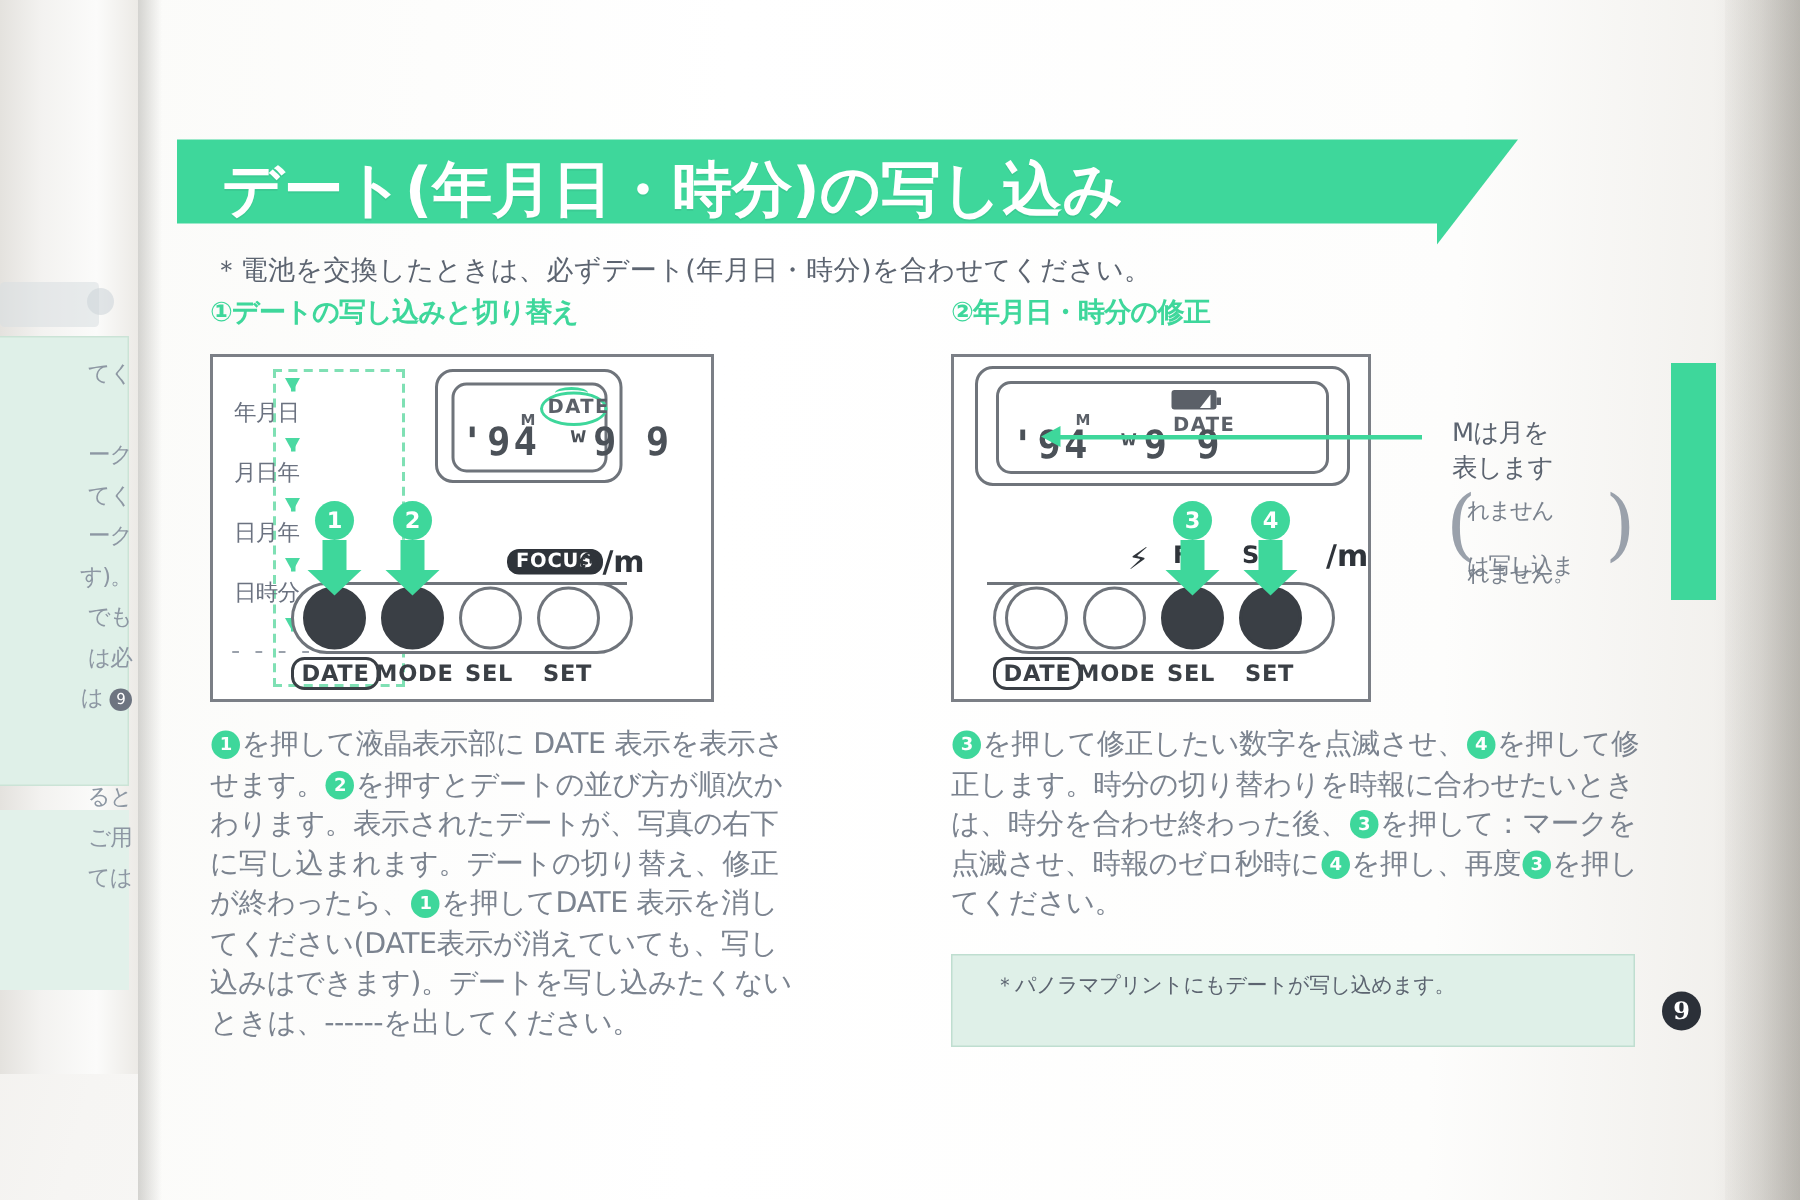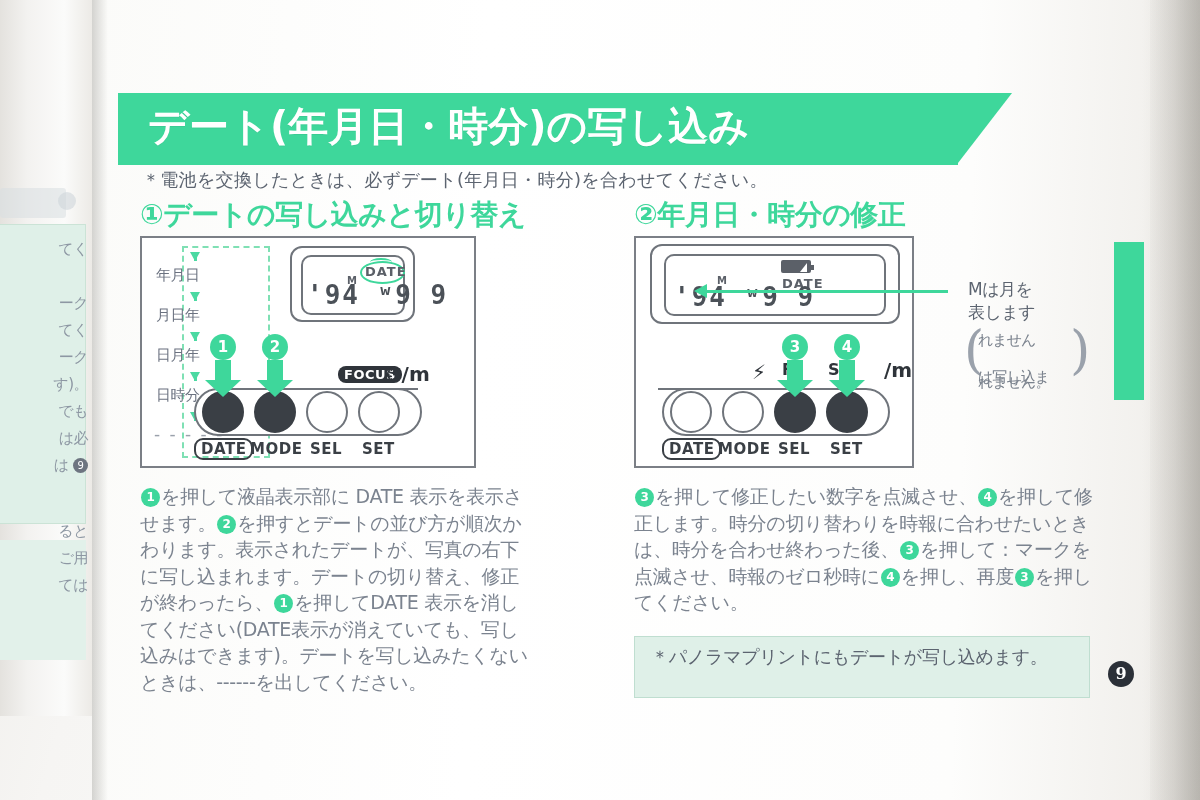--- a/index.html
+++ b/index.html
@@ -54,42 +54,42 @@
   .sheet-shadow{
     position:absolute;left:92px;top:0;width:16px;height:800px;
     background:linear-gradient(90deg,rgba(120,118,112,.30),rgba(120,118,112,0));
   }
   .right-edge{
     position:absolute;right:0;top:0;width:58px;height:800px;
     background:linear-gradient(90deg,rgba(0,0,0,0) 0%,rgba(180,176,168,.18) 55%,rgba(140,136,128,.30) 100%);
   }
   
   .banner{
-    position:absolute;left:118px;top:93px;width:840px;height:72px;
+    position:absolute;left:118px;top:93px;width:840px;height:56px;
     background:#3ed79b;
   }
   .banner:after{
     content:"";position:absolute;right:-54px;top:0;
     border-style:solid;border-width:70px 54px 0 0;
     border-color:#3ed79b transparent transparent transparent;
   }
   .banner-title{
     position:absolute;left:30px;top:6px;
     font-size:40px;font-weight:bold;color:#ffffff;
     letter-spacing:0px;white-space:nowrap;
     text-shadow:0 1px 0 rgba(0,0,0,.05);
   }
   
   .topnote{
     position:absolute;left:142px;top:168px;
     font-size:18px;color:#5c6470;white-space:nowrap;letter-spacing:.3px;
   }
   
   .sec-head{
-    position:absolute;font-size:28px;font-weight:bold;color:#3ed79b;
+    position:absolute;font-size:18px;font-weight:bold;color:#3ed79b;
     white-space:nowrap;letter-spacing:-.5px;
   }
   #sec1{left:140px;top:196px;}
   #sec2{left:634px;top:196px;}
   
   .diagram{
     position:absolute;border:2px solid #7b7f86;background:#fff;box-sizing:border-box;
   }
   #diag1{left:140px;top:236px;width:336px;height:232px;}
   #diag2{left:634px;top:236px;width:280px;height:232px;}
@@ -206,22 +206,22 @@
     display:inline-block;width:19px;height:19px;border-radius:50%;
     background:#3ed79b;color:#fff;font-size:12px;font-weight:bold;
     line-height:19px;text-align:center;vertical-align:2px;margin:0 1px;
   }
   
   .note-box{
     position:absolute;left:634px;top:636px;width:456px;height:62px;
     background:#dff0e8;border:1px solid #bfded0;box-sizing:border-box;
   }
   .note-txt{
-    position:absolute;left:16px;top:7px;width:420px;
-    font-size:18px;line-height:26px;color:#5c6470;letter-spacing:-.3px;
+    position:absolute;left:28px;top:7px;width:420px;
+    font-size:14px;line-height:26px;color:#5c6470;letter-spacing:-.3px;
   }
   .pagenum{
     position:absolute;left:1108px;top:661px;width:26px;height:26px;border-radius:50%;
     background:#2b3038;color:#fff;font-size:16px;font-weight:bold;line-height:26px;text-align:center;
     font-family:"DejaVu Serif","Liberation Serif",serif;
   }
   .tab-mark{
     position:absolute;left:1114px;top:242px;width:30px;height:158px;background:#3ed79b;
   }
   .spine-shadow{

